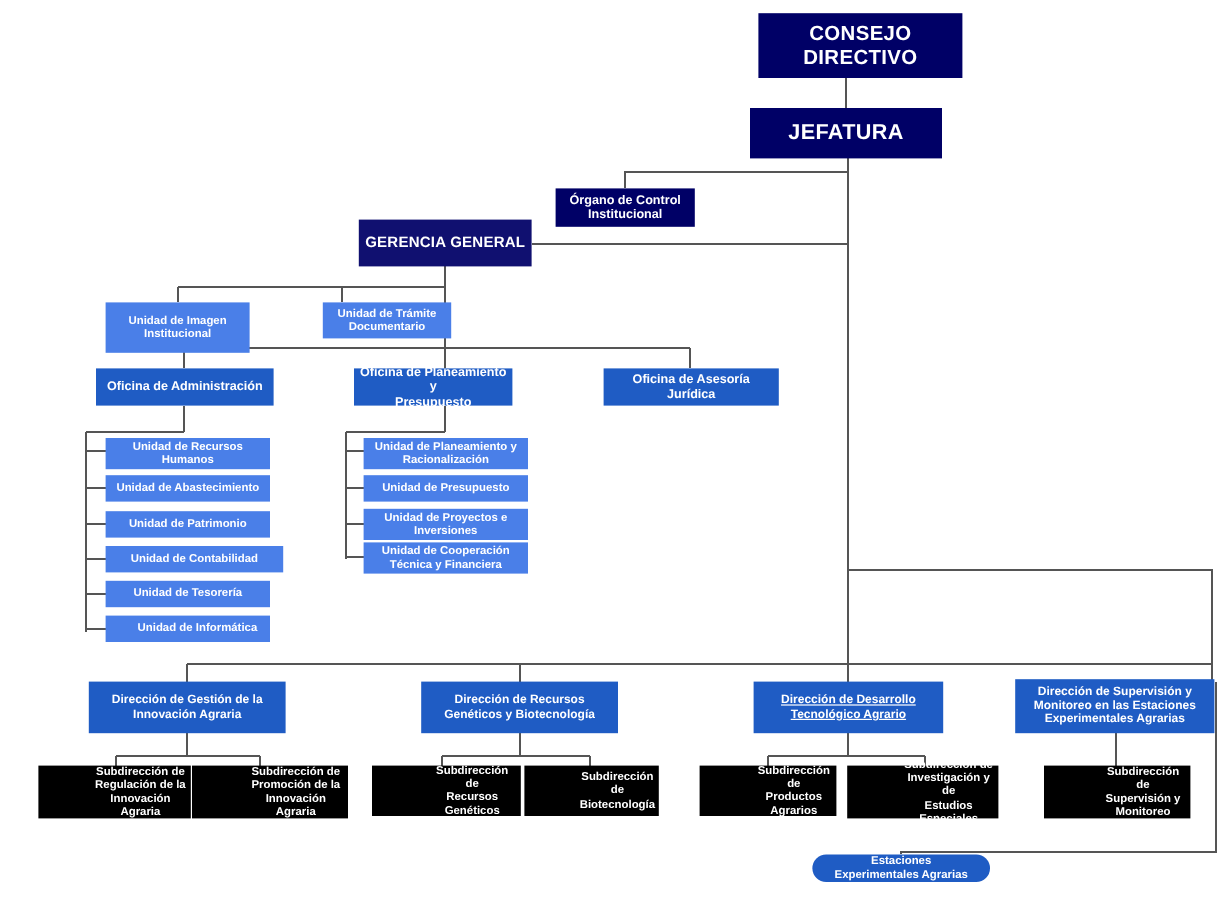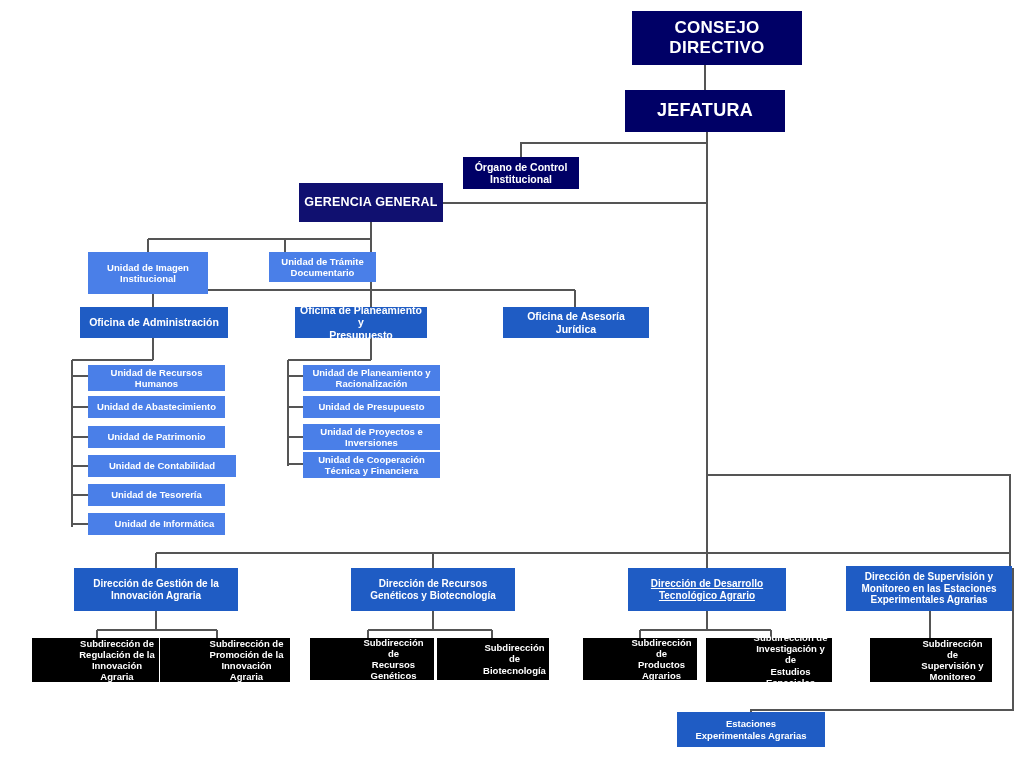--- a/index.html
+++ b/index.html
@@ -235,16 +235,16 @@
 Productos Agrarios</div>
 
   <div class="node lvl-subdireccion" style="left:706px; top:638px; width:126px; height:44px;">Subdirección de
 Investigación y de
 Estudios Especiales</div>
 
   <div class="node lvl-subdireccion" style="left:870px; top:638px; width:122px; height:44px;">Subdirección de
 Supervisión y
 Monitoreo</div>
 
-  <div class="node lvl-estacion" style="left:677px; top:712px; width:148px; height:35px;">Estaciones
+  <div class="node lvl-estacion" style="left:677px; top:712px; width:148px; height:23px;border-radius:13px;">Estaciones
 Experimentales Agrarias</div>
 
 </div>
 
 </body></html>

